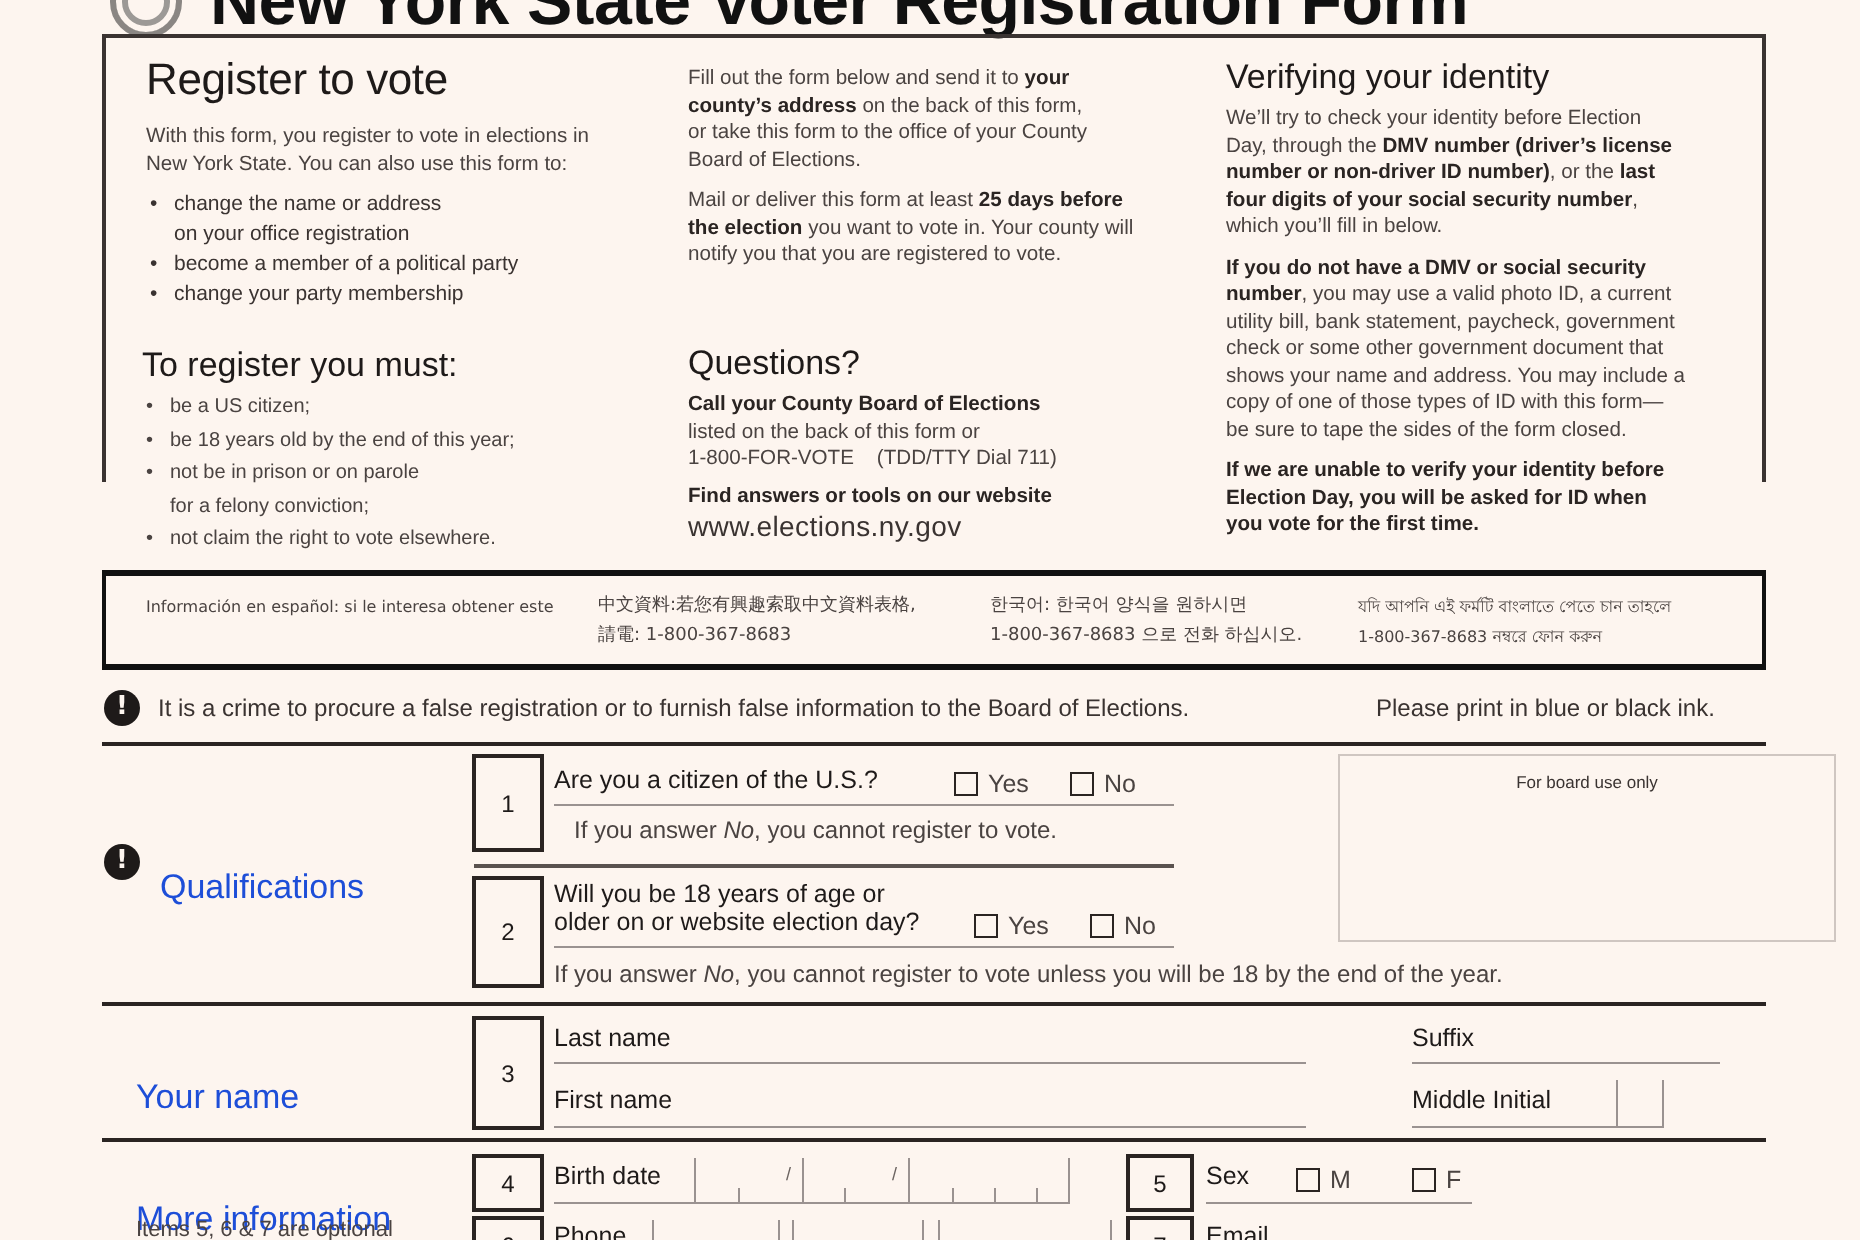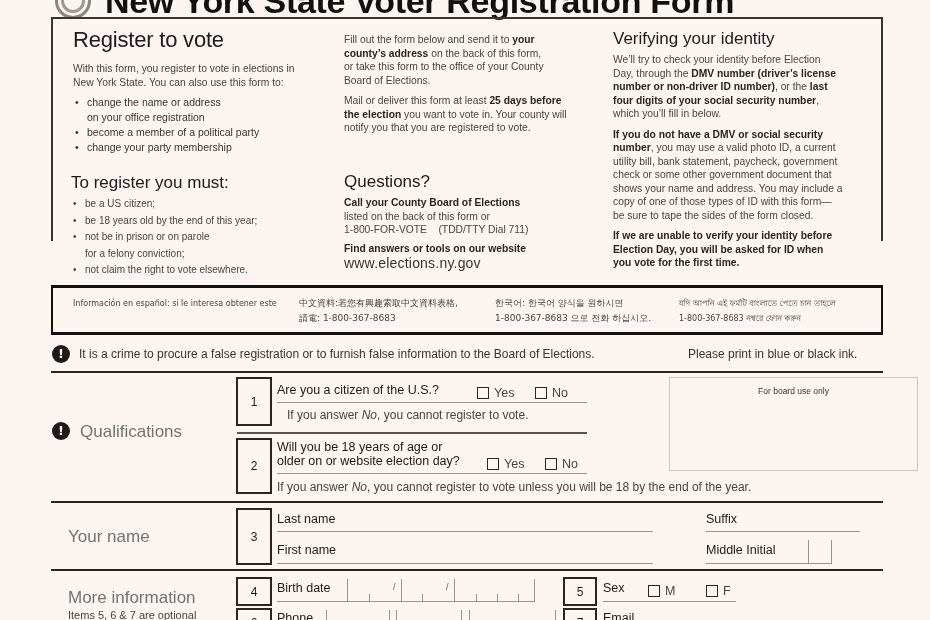--- a/index.html
+++ b/index.html
@@ -31,21 +31,21 @@
   ul.bul.small li { font-size: 10px; line-height: 16.5px; color: #4a4341; }
   .web { font-size: 14px; color: #3a3331; letter-spacing: 0.2px; }
 
   .lang { position: absolute; font-size: 8px; line-height: 15px; color: #4a4341; font-family: "DejaVu Sans", sans-serif; }
 
   
   .warn-icon { width: 18px; height: 18px; border-radius: 50%; background: #1e1a19; color: #fdf5ef; font-weight: bold; font-size: 13px; text-align: center; line-height: 18px; font-family: "DejaVu Sans", sans-serif; }
   .warn-text { font-size: 12px; color: #3a3331; }
 
   .hr-thick { height: 2px; background: #2a2422; }
-  .label-big { font-size: 17px; color: #737373; }
+  .label-big { font-size: 17px; color: #1d4ed8; margin-top: 12px; }
   .numbox { position: absolute; border: 2px solid #2a2422; font-size: 12px; text-align: center; color: #1e1a19; display: flex; align-items: center; justify-content: center; }
   .q { font-size: 12.5px; color: #1e1a19; white-space: nowrap; }
   .qnote { font-size: 12px; color: #4a4341; white-space: nowrap; }
   .thin { height: 1px; background: #9a9290; }
   .cb { display: inline-block; width: 12px; height: 12px; border: 1.5px solid #2a2422; vertical-align: -2px; margin-right: 5px; }
   .cblabel { font-size: 12.5px; color: #4a4341; }
   .board { border: 1px solid #cfc6c1; }
   .board-label { font-size: 8.5px; color: #3a3331; text-align: center; margin-top: 8px; }
   .tick { position: absolute; width: 1px; background: #9a9290; }
 </style>

